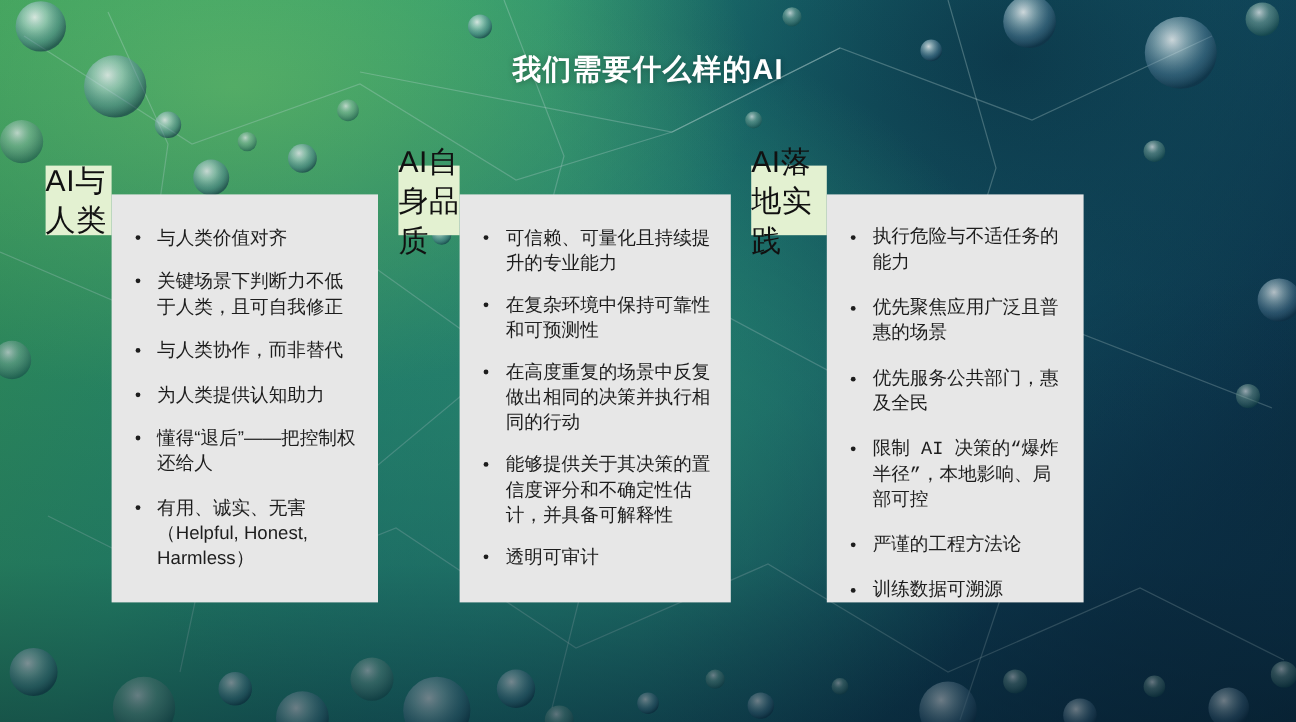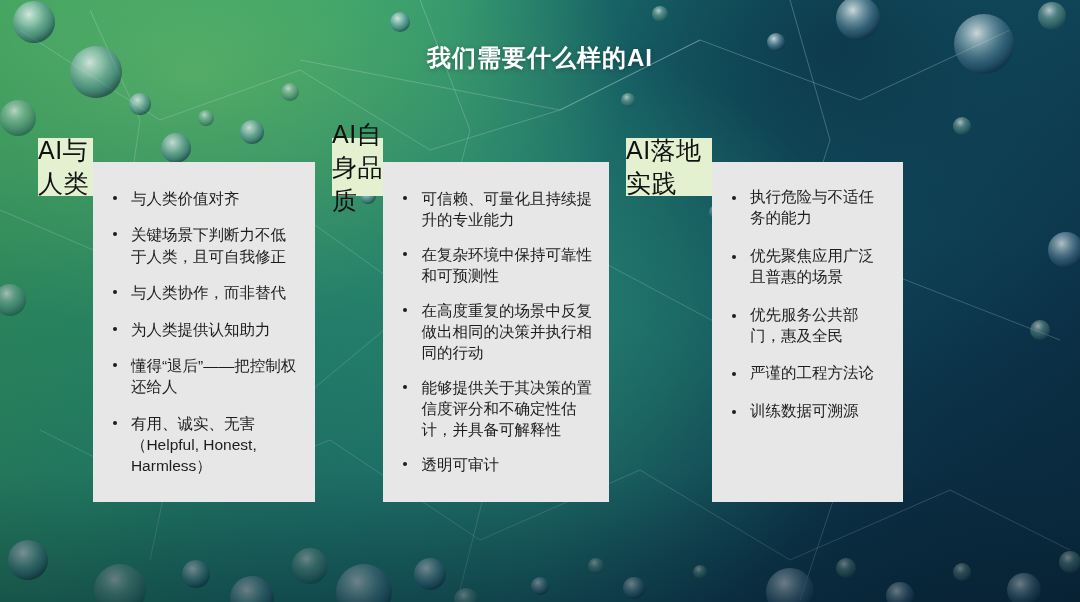--- a/index.html
+++ b/index.html
@@ -217,20 +217,21 @@
       </div>
     </div>
 
     <div class="column col-3">
       <div class="col-header">AI落地实践</div>
       <div class="col-body">
         <ul class="bullets">
           <li>执行危险与不适任务的能力</li>
           <li>优先聚焦应用广泛且普惠的场景</li>
           <li>优先服务公共部门，惠及全民</li>
+          <li>限制 AI 决策的“爆炸半径”，本地影响、局部可控</li>
           <li>严谨的工程方法论</li>
           <li>训练数据可溯源</li>
         </ul>
       </div>
     </div>
 
   </div>
 </div>
 
 </body></html>

